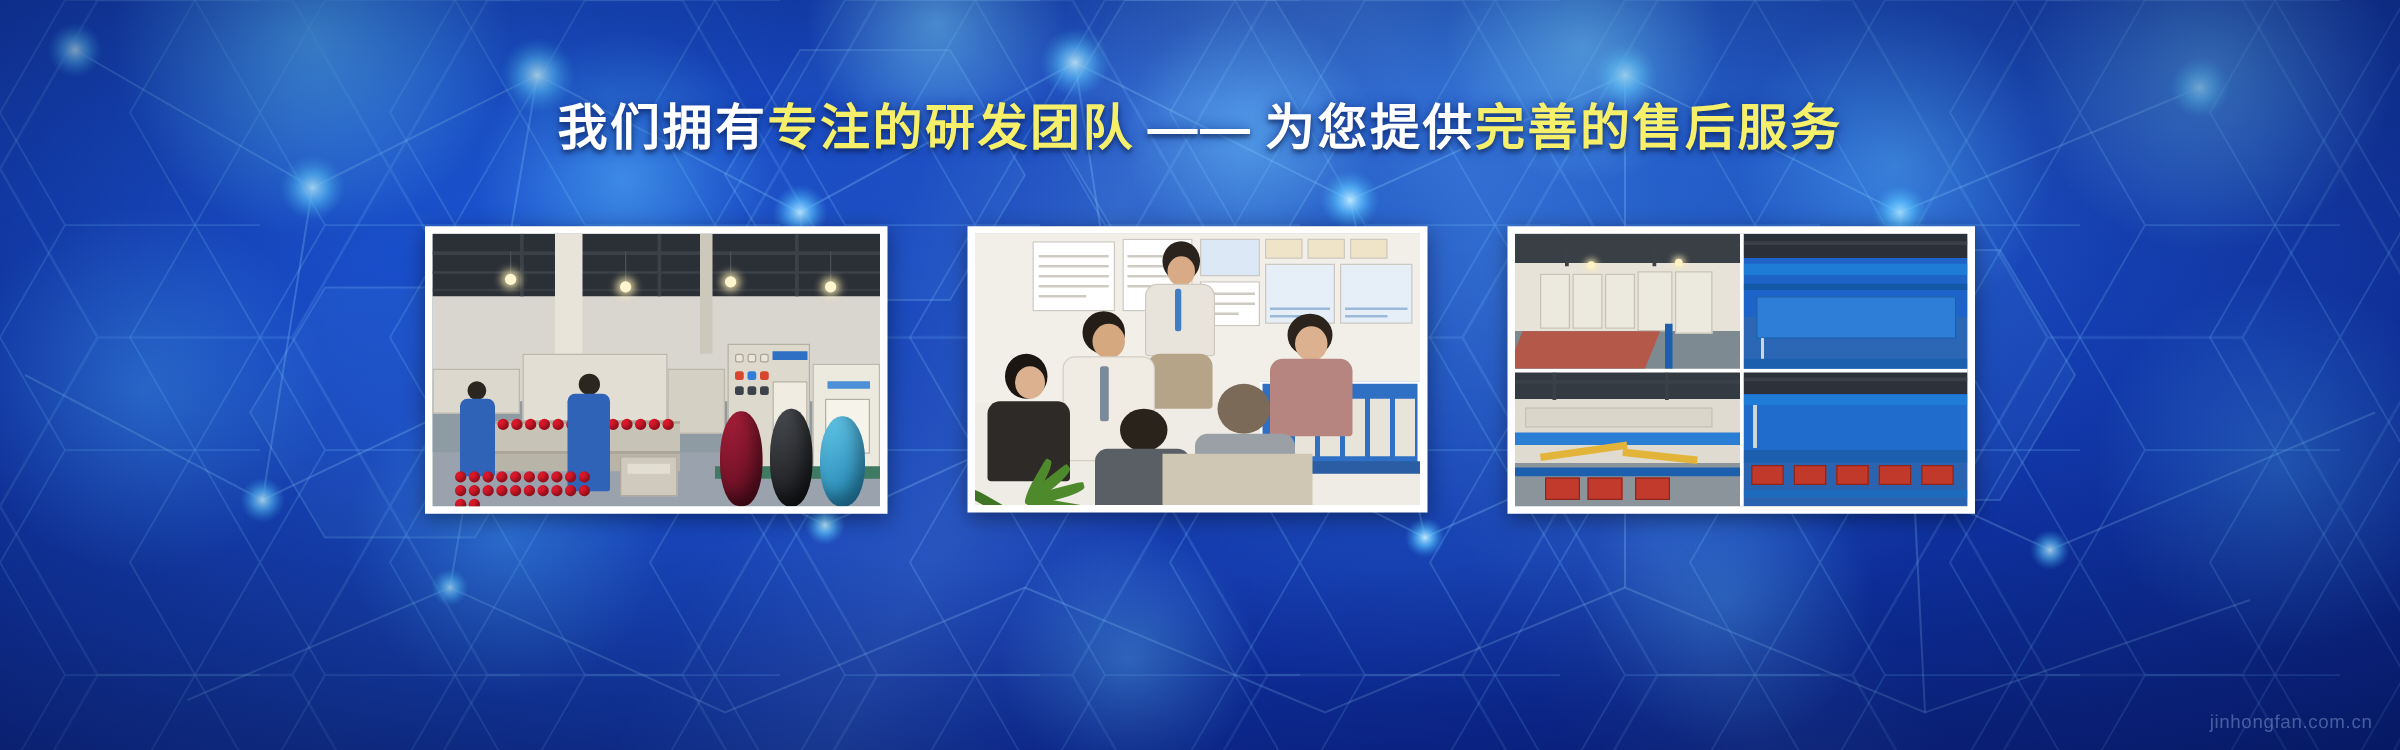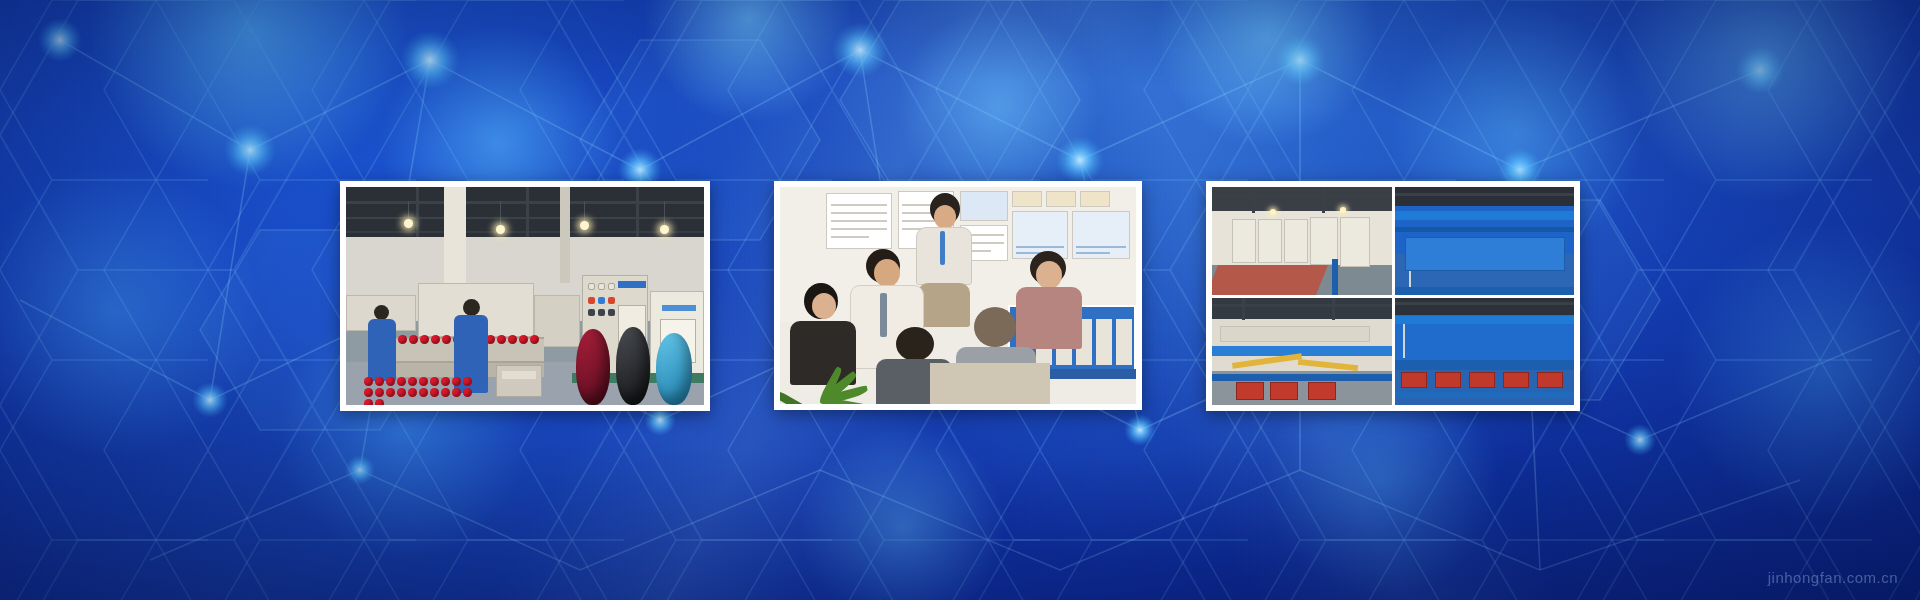--- a/index.html
+++ b/index.html
@@ -248,20 +248,23 @@
         <polygon points="260,230 380,230 440,330 380,430 260,430 200,330"></polygon>
         <polygon points="1480,200 1600,200 1660,300 1600,400 1480,400 1420,300"></polygon>
       </g>
     </svg>
   </div>
 
   <div class="glow-field"></div>
   <div class="sheen"></div>
   <div class="vignette"></div>
 
+  <h1 id="headline">
+    <span class="t-white">我们拥有</span><span class="t-yellow">专注的研发团队</span><span class="t-dash">——</span><span class="t-white">为您提供</span><span class="t-yellow">完善的售后服务</span>
+  </h1>
 
   <div id="photo-row">
 
     <figure class="photo-card card-1">
       <div class="photo-inner">
         <div class="ph1">
 
           <div class="roofbeam" style="left:0; top:14px; width:100%; height:3px;"></div>
           <div class="roofbeam" style="left:0; top:30px; width:100%; height:2px;"></div>
           <div class="roofbeam" style="left:0; top:44px; width:100%; height:2px; opacity:.7;"></div>

